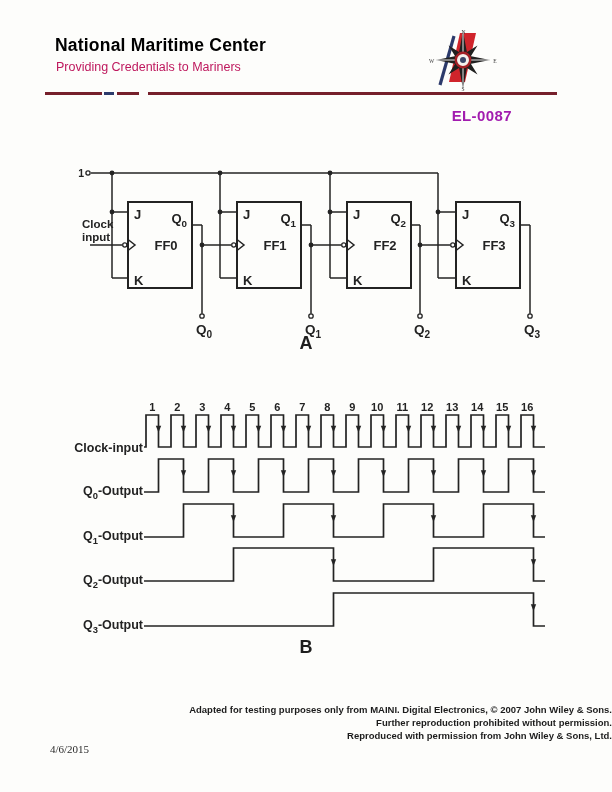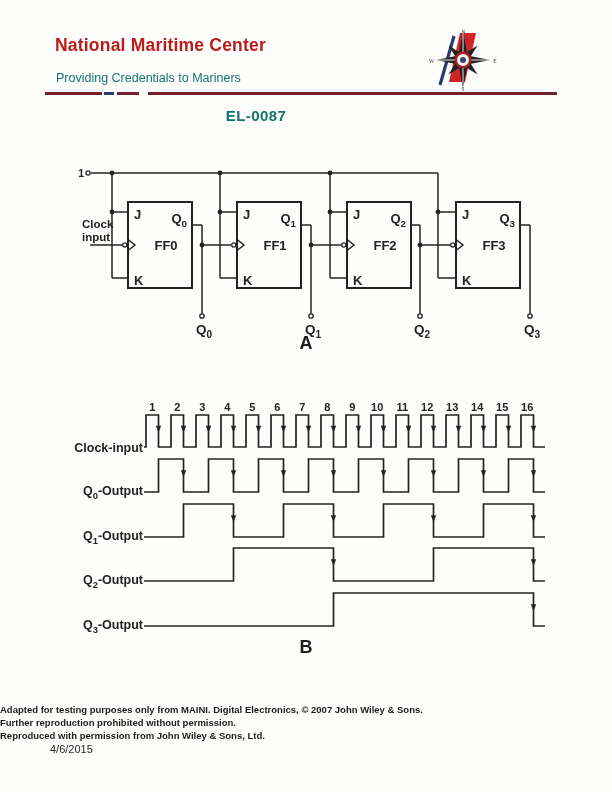--- a/index.html
+++ b/index.html
@@ -1,40 +1,40 @@
 <!DOCTYPE html>
 <html><head>
 <meta charset="utf-8">
 <style>
   html,body{margin:0;padding:0;background:#e8e8e8;}
   .page{position:relative;width:612px;height:792px;background:#fdfdfb;overflow:hidden;
         font-family:"Liberation Sans",sans-serif;margin:0 auto;}
   #diagram{position:absolute;left:0;top:0;}
   .h-title{position:absolute;left:55px;top:35px;font-size:17.5px;font-weight:bold;
-           color:#b91c1c;letter-spacing:.2px;}
-  .h-sub{position:absolute;left:56px;top:60px;font-size:12.5px;color:#0f766e;margin-top:11px;}
+           color:#000000;letter-spacing:.2px;}
+  .h-sub{position:absolute;left:56px;top:60px;font-size:12.5px;color:#be185d;}
   .logo{position:absolute;left:428px;top:28px;}
   .logo-text{position:absolute;left:499px;top:37px;font-family:"Liberation Serif",serif;
              font-size:13px;line-height:14.5px;color:#4c4242;}
   .cl{font-family:"Liberation Serif",serif;font-size:5.5px;fill:#3b3b3b;text-anchor:middle;}
   .rule{position:absolute;top:92px;height:3.4px;background:#76202b;}
   .rule.navy{background:#2c3a6b;}
   #r1{left:45px;width:57px;}
   #r2{left:104px;width:10px;}
   #r3{left:117px;width:22px;}
   #r4{left:148px;width:409px;}
-  .doc-code{position:absolute;left:0;top:107px;width:512px;text-align:center;
-            font-size:15px;font-weight:bold;color:#0f766e;letter-spacing:.4px;}
+  .doc-code{position:absolute;left:0;top:107px;width:512px;text-align:right;
+            font-size:15px;font-weight:bold;color:#a21caf;letter-spacing:.4px;}
   .sec{position:absolute;left:0;width:612px;text-align:center;font-weight:bold;
        font-size:18px;color:#1e1e1e;}
   #secA{top:333px;}
   #secB{top:637px;}
-  .footer{position:absolute;left:0;top:703px;width:612px;text-align:left;
+  .footer{position:absolute;left:0;top:703px;width:612px;text-align:right;
           font-size:9.5px;font-weight:bold;color:#1c1c1c;line-height:13px;}
-  .date{position:absolute;left:50px;top:743px;font-family:Liberation Sans, sans-serif;
+  .date{position:absolute;left:50px;top:743px;font-family:Liberation Serif, serif;
         font-size:11px;color:#2a2a2a;}
 </style>
 </head>
 <body>
 
 <div class="page">
 
   <svg id="diagram" width="612" height="792" viewBox="0 0 612 792">
       <g>
         <line x1="91" y1="173" x2="438" y2="173" stroke="#232323" stroke-width="1.5"></line>

